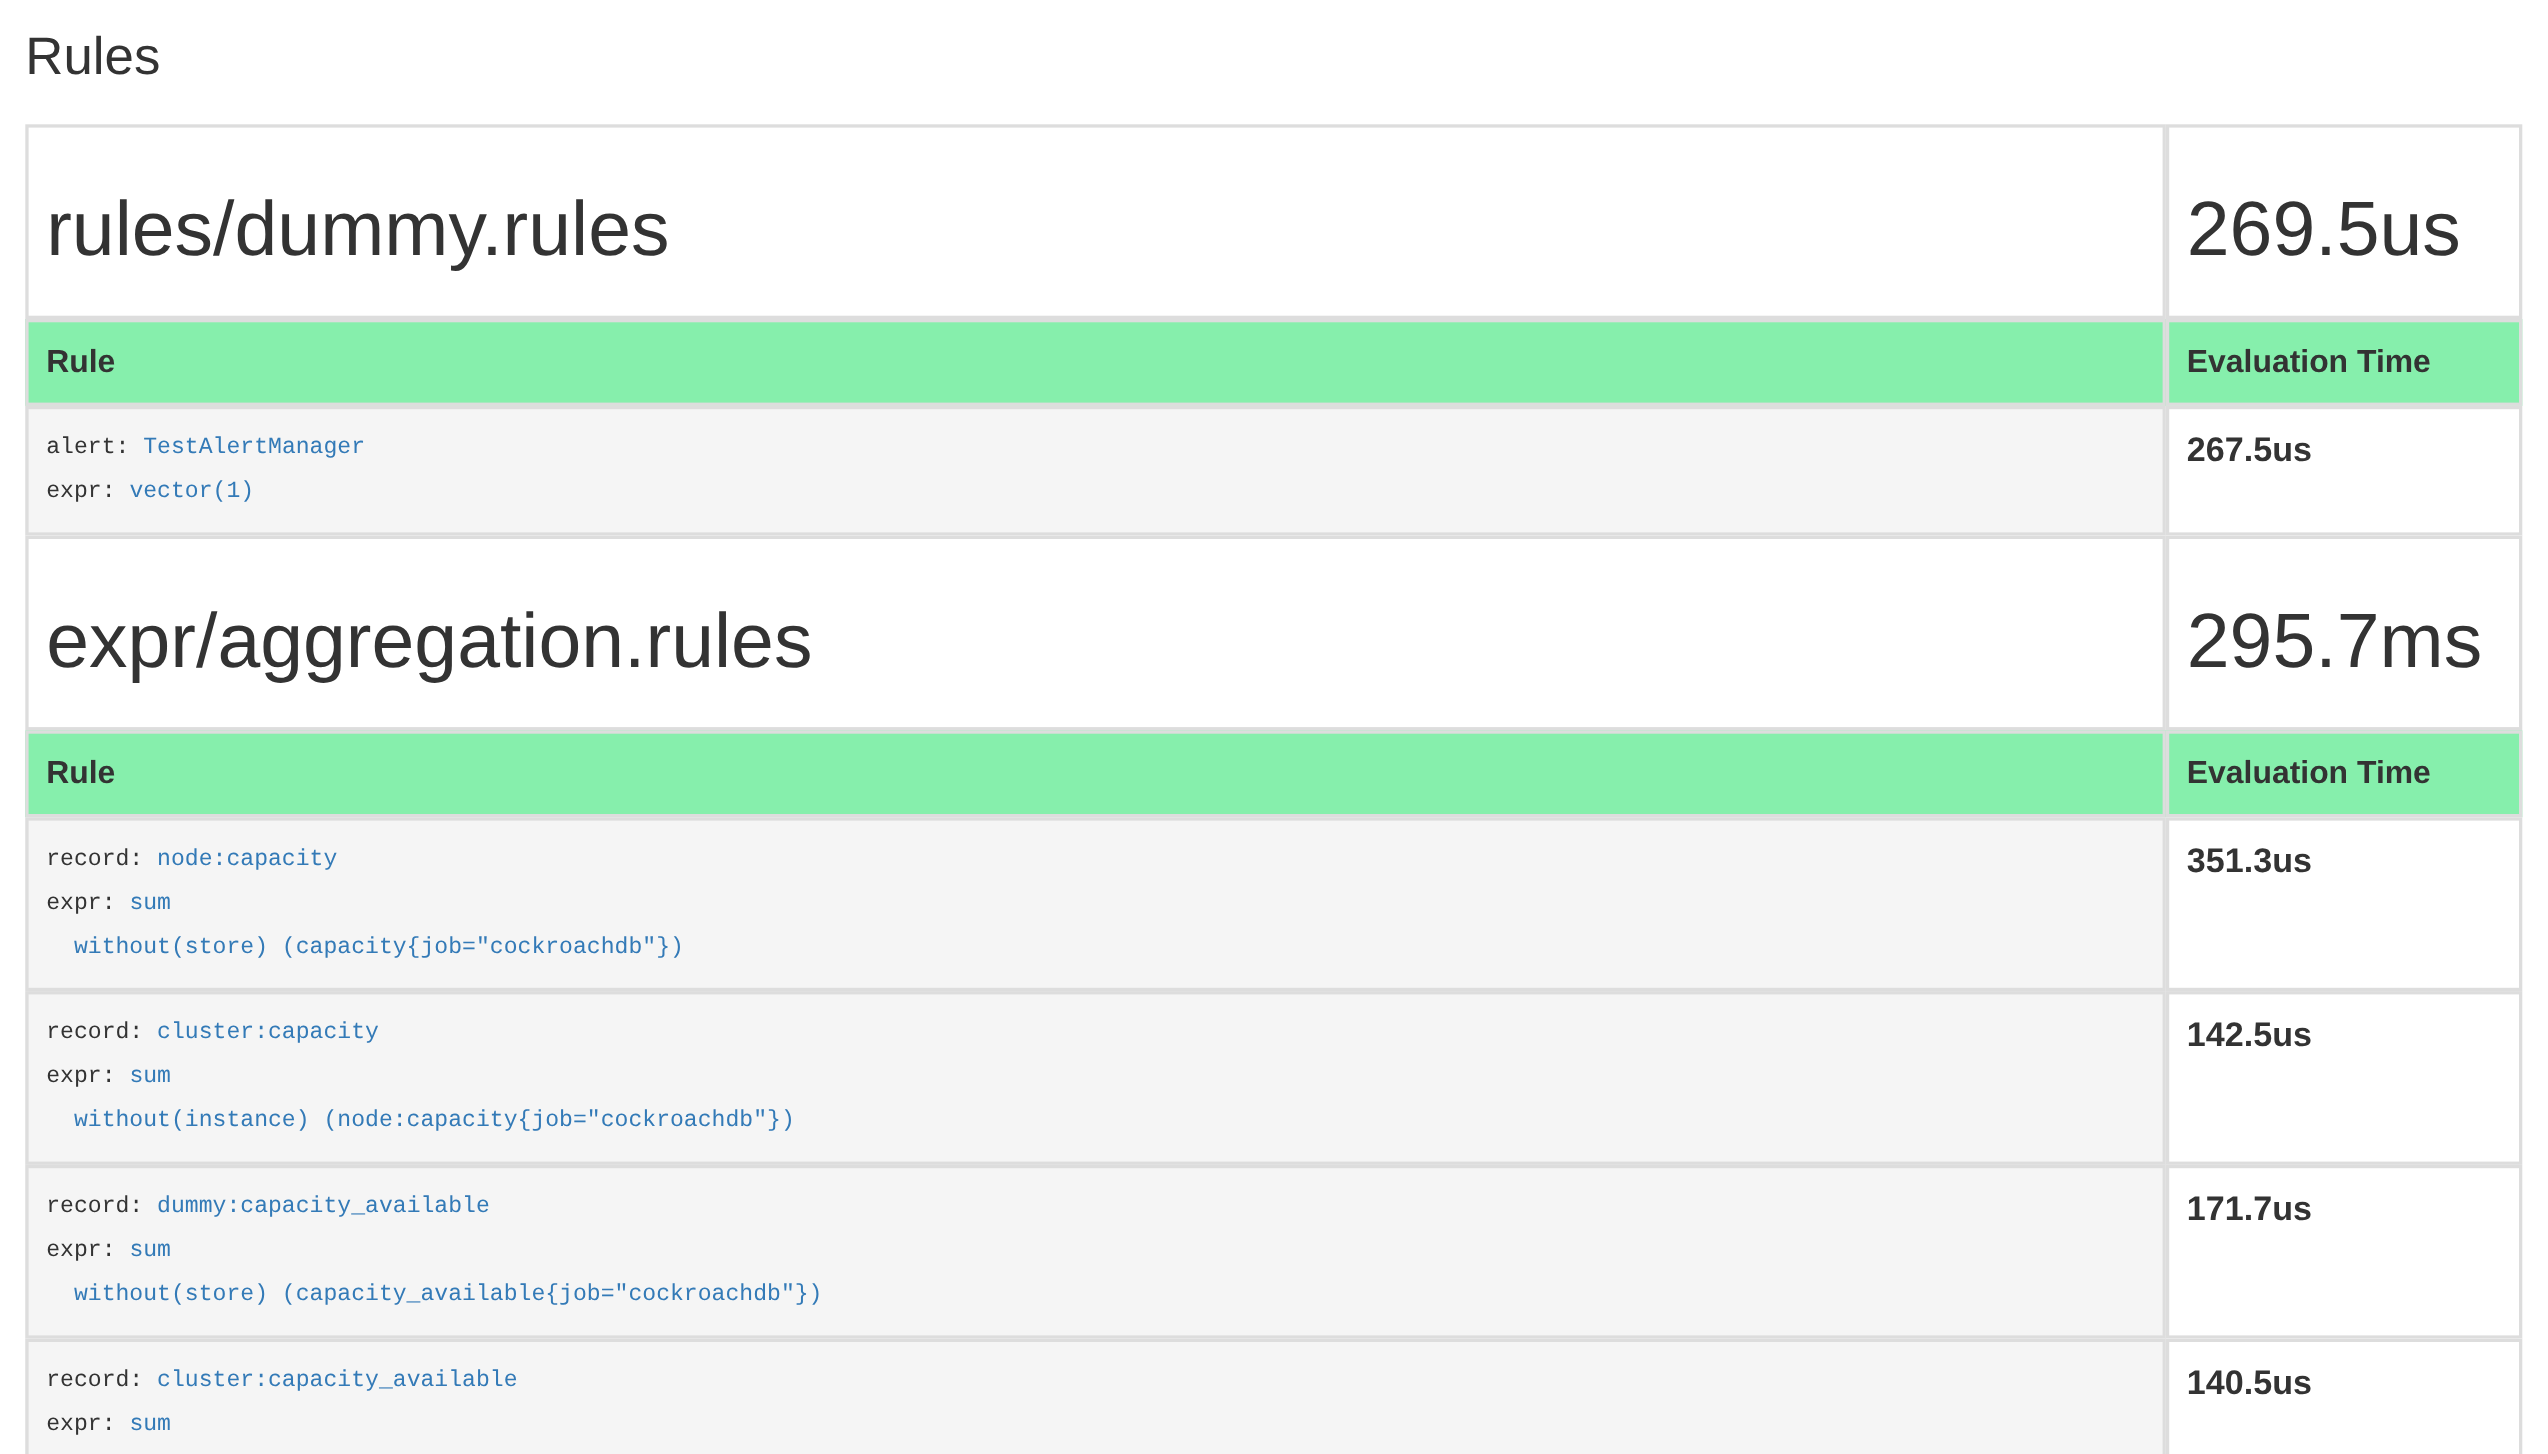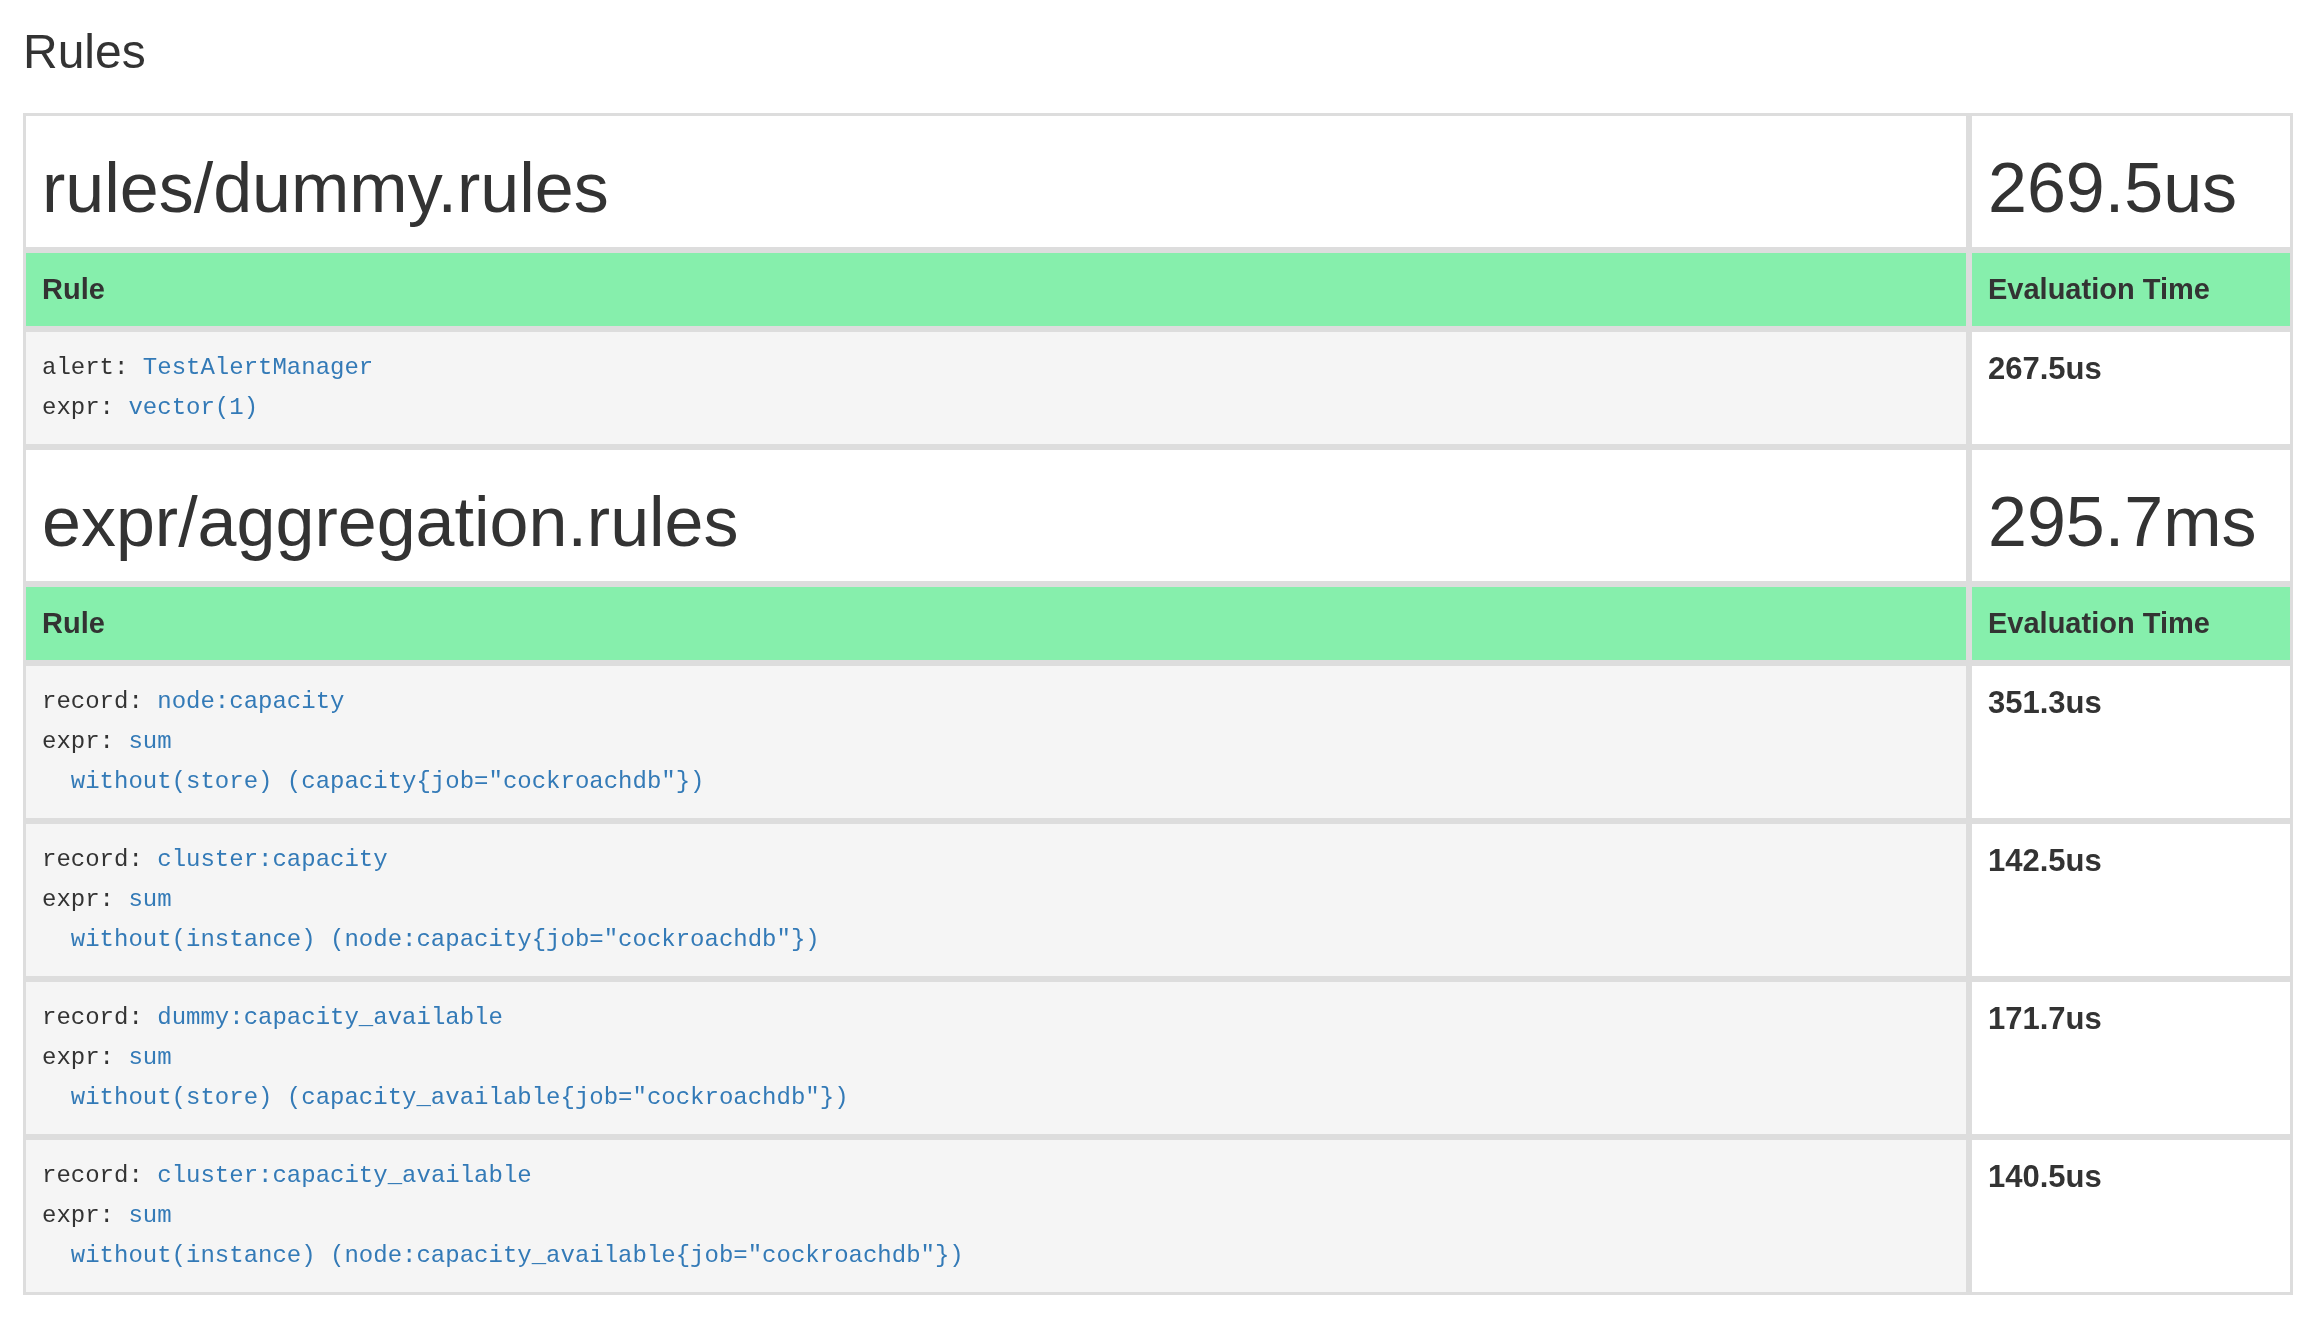--- a/index.html
+++ b/index.html
@@ -27,21 +27,21 @@
     table-layout: fixed;
     border-collapse: separate;
     border-spacing: 0;
     background: #ffffff;
   }
   table.rules-table td {
     border: 3px solid #dddddd;
     vertical-align: top;
     overflow: hidden;
   }
-  td.group-cell { padding: 6px 16px; vertical-align: top; background: #ffffff; }
+  td.group-cell { padding: 26px 16px; vertical-align: top; background: #ffffff; }
   h2.group-heading {
     font-size: 70px;
     line-height: 1.1;
     font-weight: 500;
     margin: 28px 0 14px 0;
     color: #333333;
     white-space: nowrap;
   }
   td.colhead-cell {
     padding: 16px;
@@ -52,21 +52,21 @@
   }
   td.colhead-cell b { font-weight: bold; }
   td.rule-cell {
     padding: 0;
     background: #f5f5f5;
   }
   td.rule-cell pre {
     margin: 0;
     padding: 16px;
     font-family: "Liberation Mono", monospace;
-    font-size: 24px;
+    font-size: 21px;
     line-height: 40px;
     color: #333333;
     white-space: pre;
     overflow: hidden;
   }
   a.code-link {
     color: #337ab7;
     text-decoration: none;
     cursor: pointer;
   }

